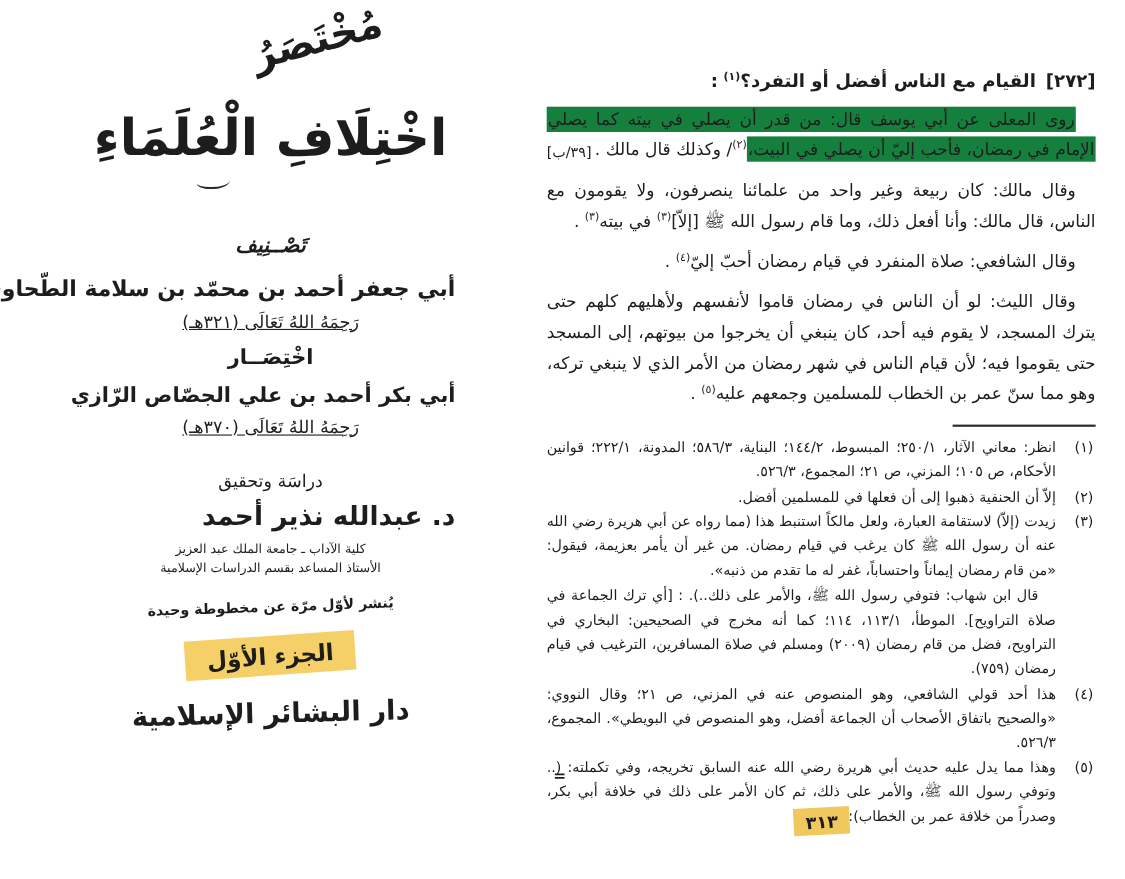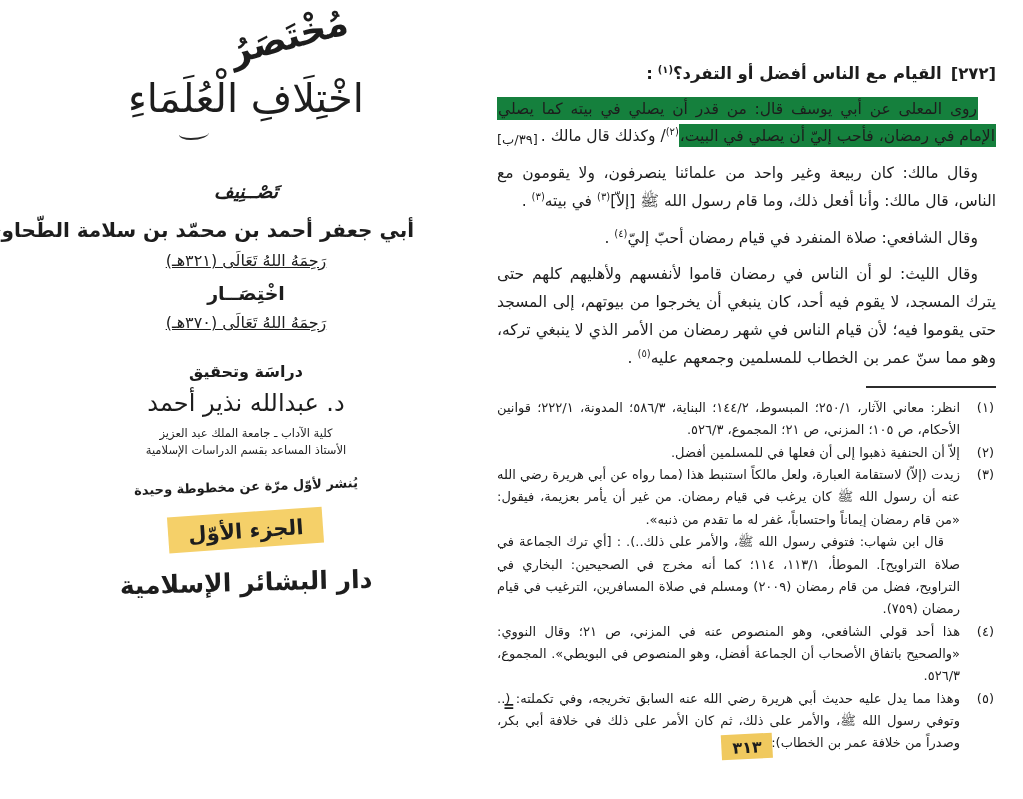--- a/index.html
+++ b/index.html
@@ -15,34 +15,34 @@
   
   .title-page{
     position:absolute; left:78px; top:6px; width:336px; height:788px;
     direction:rtl; text-align:center;
   }
   .series-word{
     display:inline-block; position:relative; left:42px; margin-top:10px;
     font-size:36px; font-weight:700; transform:rotate(-15deg);
   }
   .main-title{
-    margin-top:16px; font-size:40px; font-weight:400; white-space:nowrap;
+    margin-top:40px; font-size:46px; font-weight:700; white-space:nowrap;
     line-height:1.25;
   }
   .calligrapher-mark{
     width:30px; height:11px; margin:4px auto 0; position:relative; left:-52px;
     border-bottom:2px solid #2a2a2a; border-radius:0 0 60% 40%;
   }
   .tasnif-label{ margin-top:40px; font-size:19px; font-weight:700;font-style:italic; }
   .author-name{ margin-top:16px; font-size:20px; font-weight:700; white-space:nowrap; }
   .death-note{ margin-top:9px; font-size:16px;text-decoration:underline; }
   .ikhtisar-label{ margin-top:12px; font-size:19px; font-weight:700; }
   .abridger-name{ margin-top:12px; font-size:19px; font-weight:700; white-space:nowrap; }
-  .study-label{ margin-top:30px; font-size:16px; font-weight:700; }
-  .editor-name{ margin-top:8px; font-size:24px; font-weight:400; }
+  .study-label{ margin-top:30px; font-size:16px; font-weight:400; }
+  .editor-name{ margin-top:8px; font-size:24px; font-weight:700;text-align:right; }
   .editor-role{ margin-top:9px; font-size:11.5px; }
   .editor-role + .editor-role{ margin-top:3px; }
   .first-edition-note{ margin-top:22px; font-size:13px; font-weight:600; transform:rotate(-2deg); }
   .volume-label{
     display:inline-block; margin-top:18px; padding:7px 20px 5px;
     background:#f5d069; transform:rotate(-4deg);
     font-size:21px; font-weight:700;
   }
   .publisher-name{ margin-top:20px; font-size:25px; font-weight:800; transform:rotate(-1.5deg); }
 
@@ -90,20 +90,21 @@
 <aside class="title-page">
   <div class="series-word">مُخْتَصَرُ</div>
   <div class="main-title">اخْتِلَافِ الْعُلَمَاءِ</div>
   <div class="calligrapher-mark"></div>
 
   <div class="tasnif-label">تَصْــنِيف</div>
   <div class="author-name">أبي جعفر أحمد بن محمّد بن سلامة الطّحاوي</div>
   <div class="death-note">رَحِمَهُ اللهُ تَعَالَى (٣٢١هـ)</div>
 
   <div class="ikhtisar-label">اخْتِصَــار</div>
+  <div class="abridger-name">أبي بكر أحمد بن علي الجصّاص الرّازي</div>
   <div class="death-note">رَحِمَهُ اللهُ تَعَالَى (٣٧٠هـ)</div>
 
   <div class="study-label">دراسَة وتحقيق</div>
   <div class="editor-name">د. عبدالله نذير أحمد</div>
   <div class="editor-role">كلية الآداب ـ جامعة الملك عبد العزيز</div>
   <div class="editor-role">الأستاذ المساعد بقسم الدراسات الإسلامية</div>
 
   <div class="first-edition-note">يُنشر لأوّل مرّة عن مخطوطة وحيدة</div>
   <div class="volume-label">الجزء الأوّل</div>
   <div class="publisher-name">دار البشائر الإسلامية</div>

